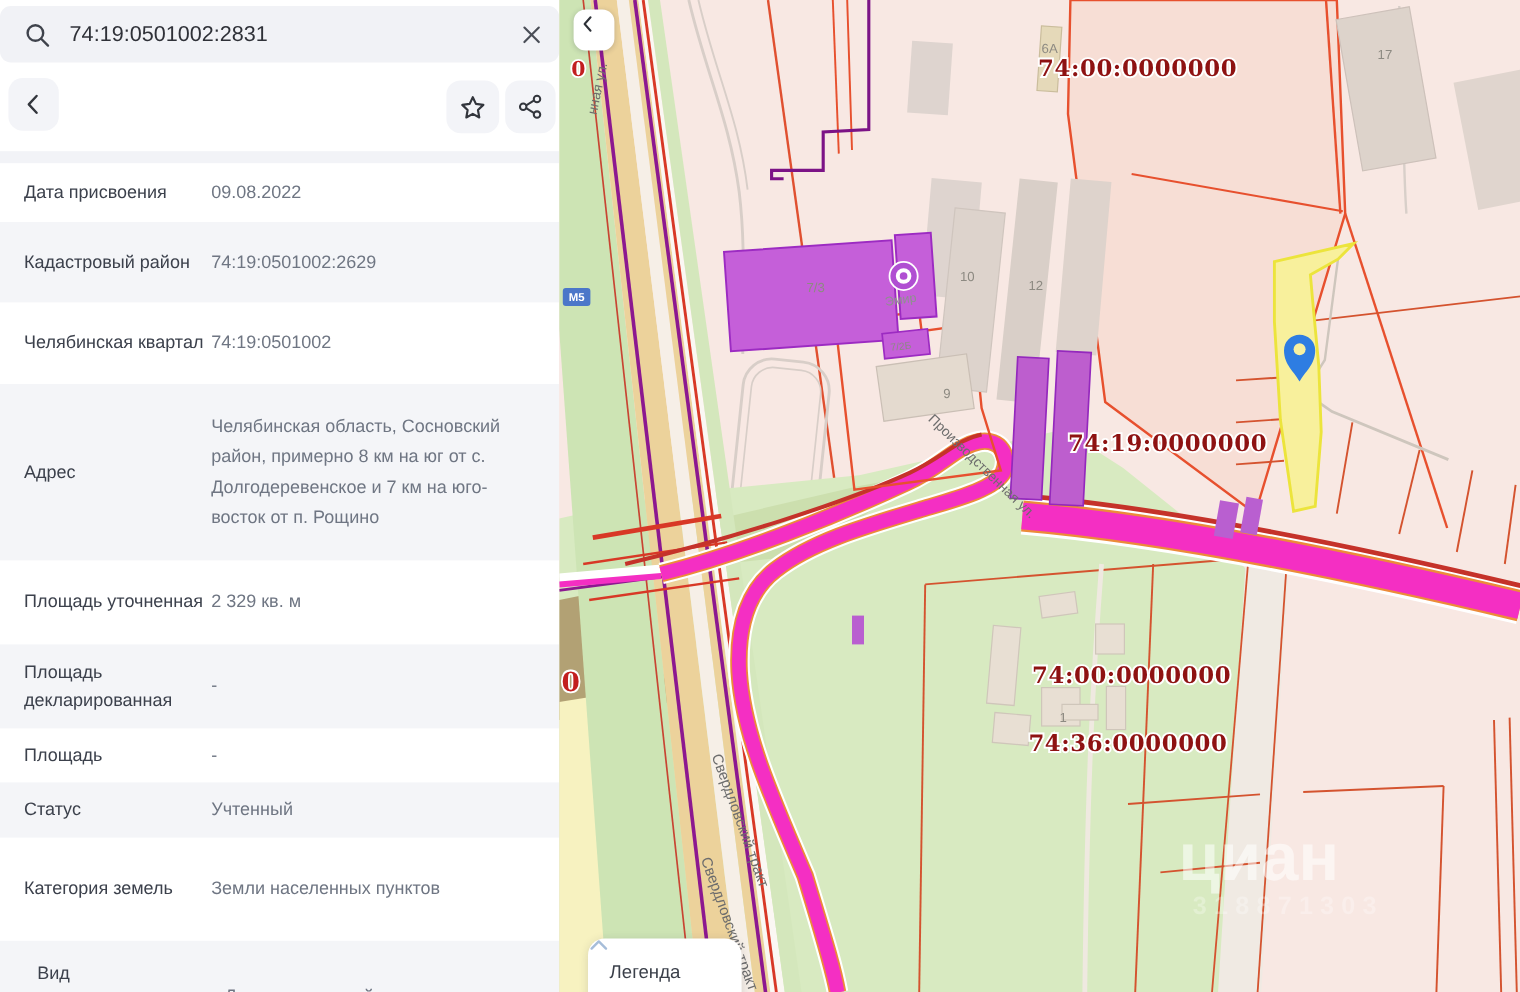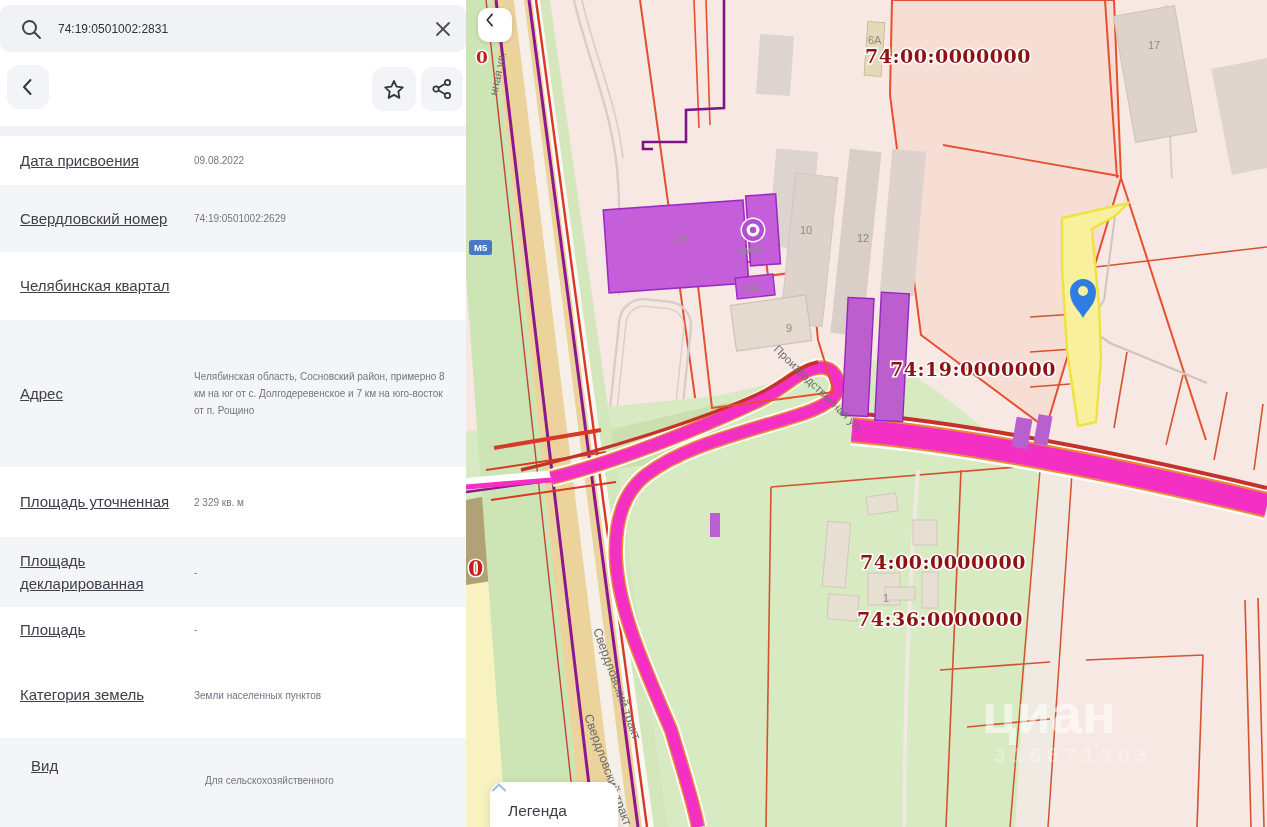--- a/index.html
+++ b/index.html
@@ -2,35 +2,35 @@
 <html><head>
 <meta charset="utf-8">
 <style>
   html,body{margin:0;padding:0;background:#fff;}
   .app{position:relative;width:1267px;height:827px;overflow:hidden;
        font-family:"Liberation Sans",sans-serif;background:#fff;}
   
   .sidebar{position:absolute;left:0;top:0;width:466px;height:827px;background:#fff;overflow:hidden;}
   .searchbar{position:absolute;left:0;top:5px;width:466px;height:47px;background:#f1f2f6;
              border-radius:9px;display:flex;align-items:center;box-sizing:border-box;padding:0 14px 0 20px;}
-  .searchbar .q{flex:1;border:0;background:transparent;outline:none;font-size:12px;color:#2f3138;
+  .searchbar .q{flex:1;border:0;background:transparent;outline:none;font-size:18px;color:#2f3138;
                 font-family:"Liberation Sans",sans-serif;margin-left:14px;}
   .iconbtn{display:flex;align-items:center;justify-content:center;cursor:pointer;border:0;background:transparent;padding:0;}
   .actions{position:absolute;left:0;top:65px;width:466px;height:46px;}
   .sqbtn{position:absolute;width:42px;height:44px;border-radius:12px;background:#f3f4f8;border:0;
          display:flex;align-items:center;justify-content:center;cursor:pointer;}
   .btn-back{left:7px;top:0;}
   .btn-star{left:372px;top:2px;width:44px;}
   .btn-share{left:421px;top:2px;width:42px;}
   .strip{position:absolute;left:0;top:126px;width:466px;height:10px;background:#f2f3f7;}
   .table{position:absolute;left:0;top:136px;width:466px;}
   .row{display:flex;box-sizing:border-box;padding:0 0 0 20px;align-items:center;}
   .row.alt{background:#f4f5f8;}
-  .row .lbl{width:150px;flex:0 0 150px;font-size:15px;color:#3c414c;line-height:1.55;text-decoration:underline;}
-  .row .val{margin-left:24px;width:258px;font-size:10px;color:#6f7683;line-height:1.7;}
+  .row .lbl{width:150px;flex:0 0 150px;font-size:15px;color:#3c414c;line-height:1.55;}
+  .row .val{margin-left:6px;width:258px;font-size:15px;color:#6f7683;line-height:1.7;}
   .row.vid{align-items:flex-start;}
   .row.vid .lbl{margin-top:16px;margin-left:11px;}
   .row.vid .val{margin-top:34px;}
   
   .map{position:absolute;left:466px;top:0;width:801px;height:827px;overflow:hidden;background:#f8e8e3;}
   .map svg{position:absolute;left:0;top:0;}
   .collapse-btn{position:absolute;left:12px;top:8px;width:34px;height:34px;border-radius:10px;background:#fff;
                 border:0;box-shadow:0 1px 4px rgba(40,40,60,.18);display:flex;align-items:center;justify-content:center;cursor:pointer;}
   .legend-btn{position:absolute;left:24px;top:782px;width:128px;height:58px;background:#fff;border-radius:14px;
               box-shadow:0 2px 8px rgba(40,40,60,.15);display:flex;align-items:center;padding:0 14px 0 18px;
@@ -94,41 +94,46 @@
     </div>
 
     <div class="strip"></div>
 
     <div class="table">
       <div class="row" style="height:49px">
         <div class="lbl">Дата присвоения</div>
         <div class="val">09.08.2022</div>
       </div>
       <div class="row alt" style="height:67px">
-        <div class="lbl">Свердловский номер</div>
+        <div class="lbl">Кадастровый район</div>
         <div class="val">74:19:0501002:2629</div>
       </div>
       <div class="row" style="height:68px">
         <div class="lbl">Челябинская квартал</div>
+        <div class="val">74:19:0501002</div>
       </div>
       <div class="row alt" style="height:147px">
         <div class="lbl">Адрес</div>
         <div class="val">Челябинская область, Сосновский район, примерно 8 км на юг от с. Долгодеревенское и 7 км на юго-восток от п. Рощино</div>
       </div>
       <div class="row" style="height:70px">
         <div class="lbl">Площадь уточненная</div>
         <div class="val">2 329 кв. м</div>
       </div>
       <div class="row alt" style="height:70px">
         <div class="lbl">Площадь декларированная</div>
         <div class="val">-</div>
       </div>
       <div class="row" style="height:45px">
         <div class="lbl">Площадь</div>
         <div class="val">-</div>
+      </div>
+      <div class="row alt" style="height:46px">
+        <div class="lbl">Статус</div>
+        <div class="val">Учтенный</div>
       </div>
       <div class="row" style="height:86px">
         <div class="lbl">Категория земель</div>
         <div class="val">Земли населенных пунктов</div>
       </div>
       <div class="row alt vid" style="height:110px">
         <div class="lbl">Вид</div>
         <div class="val">Для сельскохозяйственного</div>
       </div>
     </div>

